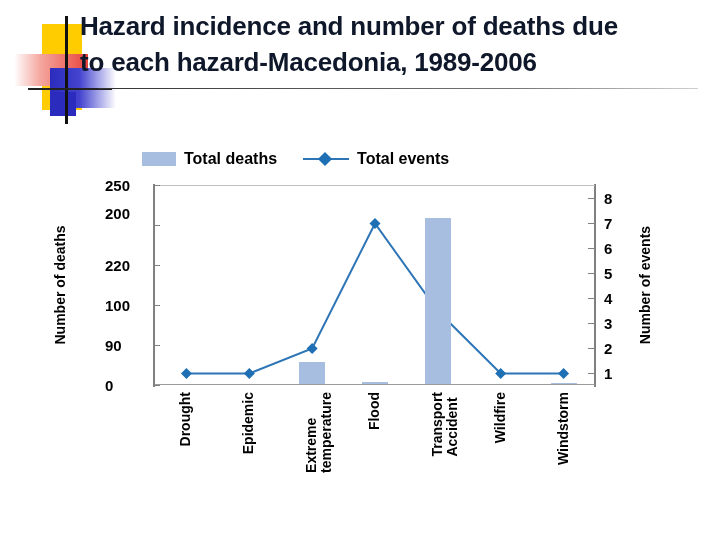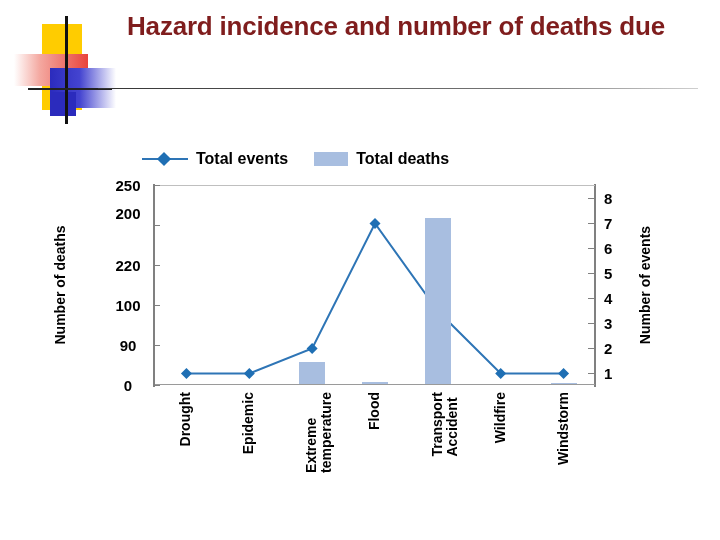--- a/index.html
+++ b/index.html
@@ -40,24 +40,23 @@
 
   
   #title-rule{
     position:absolute;left:98px;top:88px;width:600px;height:1px;
     background:linear-gradient(to right,#333333 0%,#777777 70%,#cfcfcf 100%);
   }
 
   
   #title{
     position:absolute;left:80px;top:8px;width:632px;
-    color:#7f1d1d;
+    color:#0f172a;
     font-size:26px;font-weight:bold;
     line-height:36px;
-    text-align:center;
     letter-spacing:-0.2px;
   }
   #title .l2{display:block;}
 
   
   #legend{
     position:absolute;left:142px;top:150px;
     display:flex;align-items:center;gap:26px;
     font-size:16px;font-weight:bold;color:#000000;
   }
@@ -84,21 +83,21 @@
   
   #axis-left{
     position:absolute;left:153px;top:184px;width:2px;height:203px;background:#808080;
   }
   #axis-right{
     position:absolute;left:594px;top:184px;width:2px;height:203px;background:#808080;
   }
 
   
   .ytick-l{
-    position:absolute;right:0;width:46px;text-align:center;
+    position:absolute;right:0;width:46px;text-align:left;
     font-size:15px;font-weight:bold;color:#000;
     transform:translateY(-50%);
   }
   #yleft{position:absolute;left:95px;top:185px;width:56px;height:200px;}
   .tickmark-l{
     position:absolute;left:153px;width:7px;height:1px;background:#808080;
   }
 
   
   #yright{position:absolute;left:604px;top:185px;width:24px;height:200px;}
@@ -153,30 +152,31 @@
   <div class="band-red"></div>
   <div class="sq-blue"></div>
   <div class="sq-blue2"></div>
   <div class="line-v"></div>
   <div class="line-h"></div>
 </div>
 <div id="title-rule"></div>
 
 <div id="title">
   <span>Hazard incidence and number of deaths due</span>
+  <span class="l2">to each hazard-Macedonia, 1989-2006</span>
 </div>
 
 <div id="legend">
+  <div class="legend-item">
+    <span class="legend-swatch"></span>
+    <span>Total deaths</span>
+  </div>
   <div class="legend-item">
     <span class="legend-line"></span>
     <span>Total events</span>
-  </div>
-  <div class="legend-item">
-    <span class="legend-swatch"></span>
-    <span>Total deaths</span>
   </div>
 </div>
 
 <div id="ylabel-left">
   <span>Number of deaths</span>
 </div>
 
 <div id="ylabel-right">
   <span>Number of events</span>
 </div>

